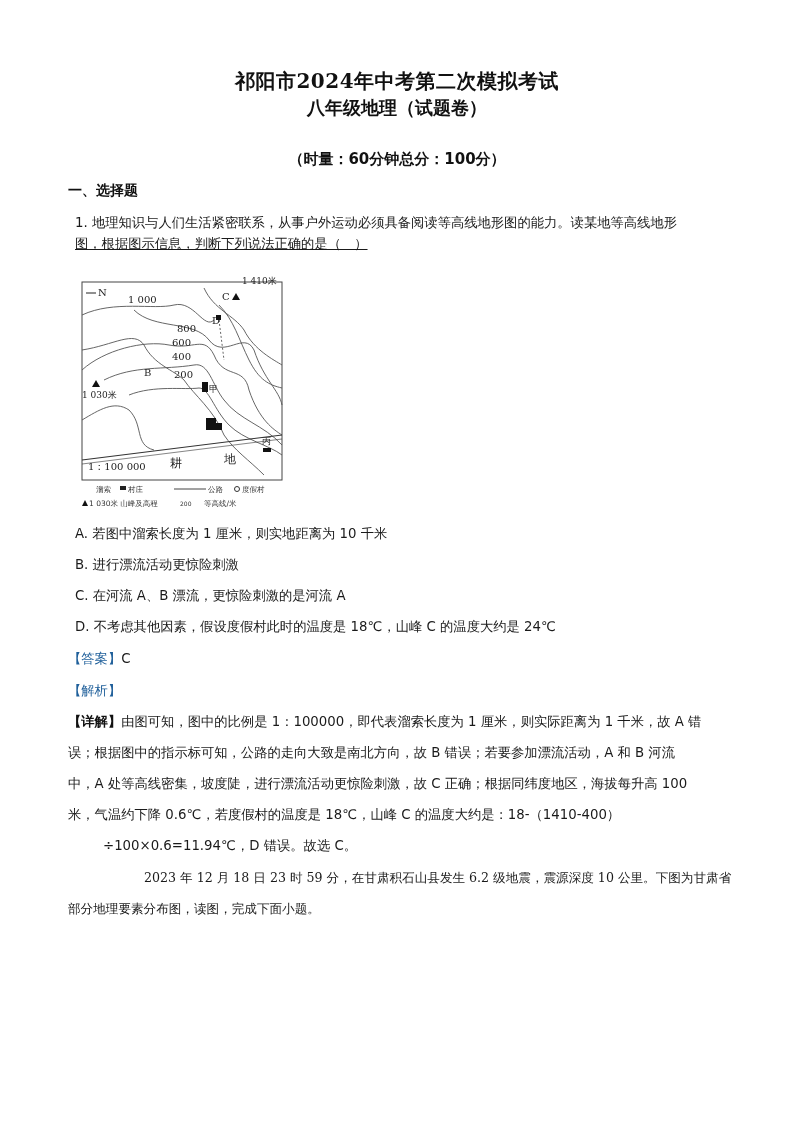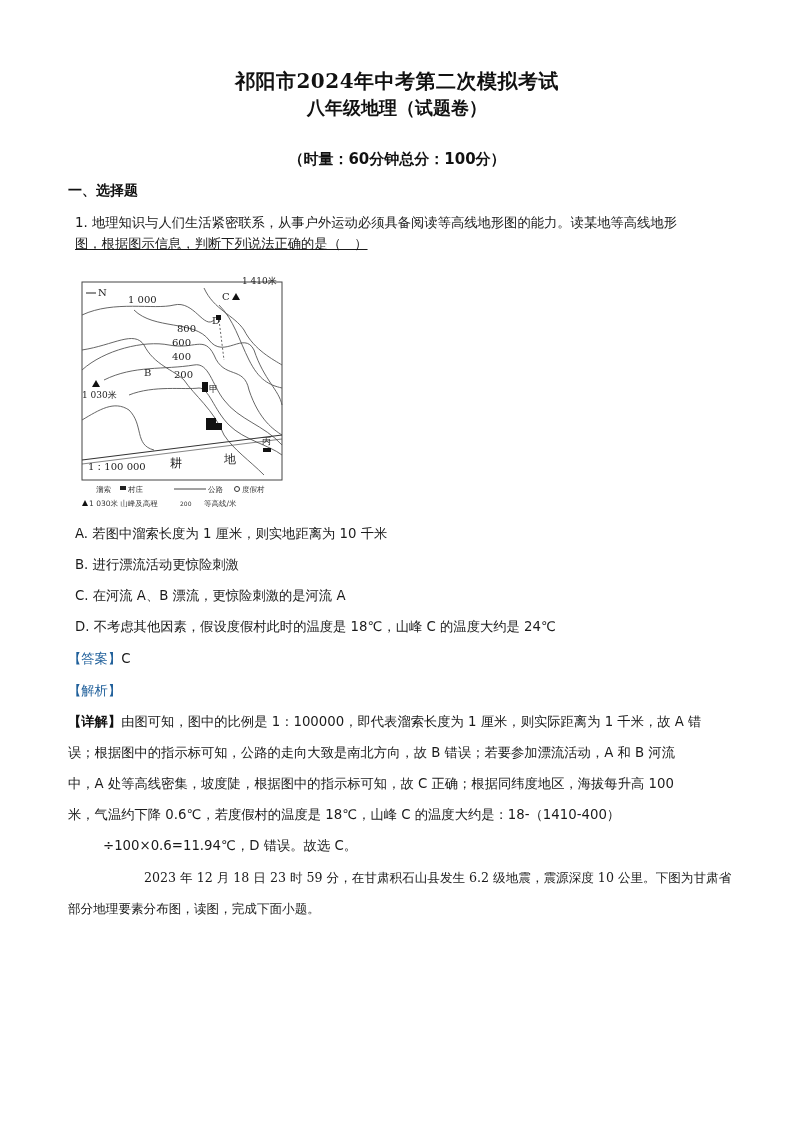--- a/index.html
+++ b/index.html
@@ -119,20 +119,20 @@
     <span class="tag">【答案】</span><span>C</span>
   </div>
   <div class="line" style="top:682px; left:68px;">
     <span class="tag">【解析】</span>
   </div>
 
   <div class="line" style="top:713px; left:68px;">
     <span class="tag-black">【详解】</span><span>由图可知，图中的比例是 1：100000，即代表溜索长度为 1 厘米，则实际距离为 1 千米，故 A 错</span>
   </div>
   <div class="line" style="top:744px; left:68px;">误；根据图中的指示标可知，公路的走向大致是南北方向，故 B 错误；若要参加漂流活动，A 和 B 河流</div>
-  <div class="line" style="top:775px; left:68px;">中，A 处等高线密集，坡度陡，根据图中的指示标可知，故 C 正确；根据同纬度地区，海拔每升高 100</div>
+  <div class="line" style="top:775px; left:68px;">中，A 处等高线密集，坡度陡，进行漂流活动更惊险刺激，故 C 正确；根据同纬度地区，海拔每升高 100</div>
   <div class="line" style="top:806px; left:68px;">米，气温约下降 0.6℃，若度假村的温度是 18℃，山峰 C 的温度大约是：18-（1410-400）</div>
   <div class="line" style="top:837px; left:68px;margin-left:35px;">÷100×0.6=11.94℃，D 错误。故选 C。</div>
 
   <div class="line serifline indent" style="top:870px;margin-left:44px;">2023 年 12 月 18 日 23 时 59 分，在甘肃积石山县发生 6.2 级地震，震源深度 10 公里。下图为甘肃省</div>
   <div class="line serifline" style="top:901px; left:68px;">部分地理要素分布图，读图，完成下面小题。</div>
 
 </div>
 
 </body></html>

